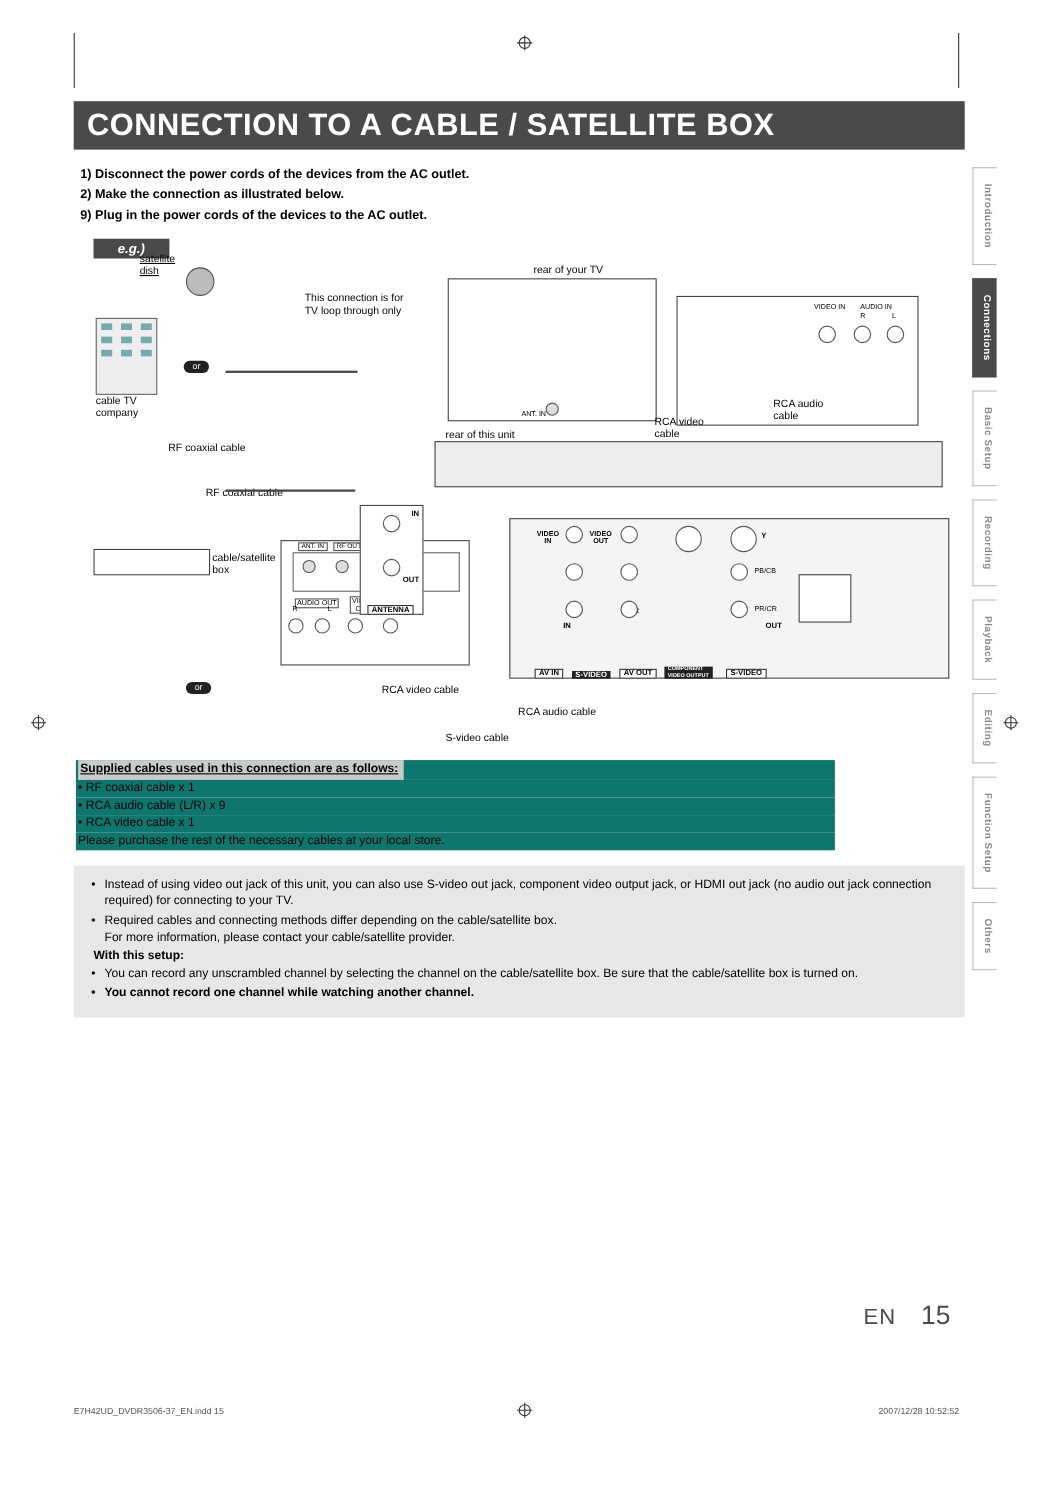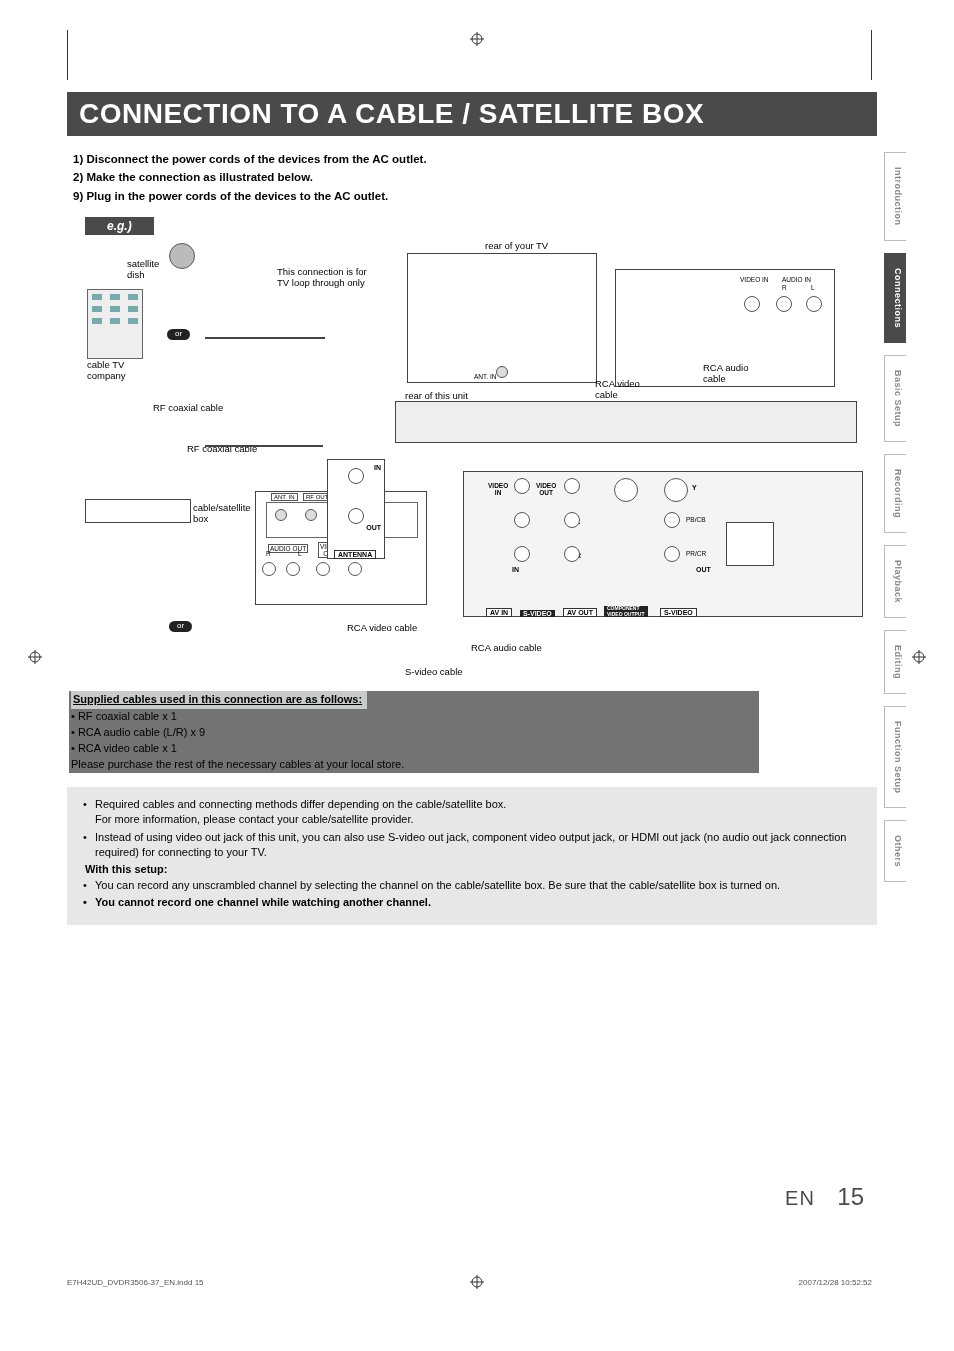--- a/index.html
+++ b/index.html
@@ -77,21 +77,21 @@
       font-size: 11px;
       line-height: 1.45;
     }
     .supplied-title {
       text-decoration: underline;
       font-weight: bold;
       background: #c9caca;
       display: inline-block;
       padding: 1px 5px 1px 2px;
     }
-    .supplied-box div { background: #737373; padding: 0 5px 0 2px; }
+    .supplied-box div { background: #0f766e; padding: 0 5px 0 2px; }
 
     .note-box {
       background: #e7e7e8;
       margin-top: 14px;
       padding: 10px 14px 12px 14px;
       font-size: 11px;
       line-height: 1.4;
     }
     .note-header { font-style: italic; font-weight: bold; font-size: 14px; margin-bottom: 4px; }
     .note-box ul { list-style: none; }
@@ -182,21 +182,21 @@
   <div class="steps">
     <div>1) Disconnect the power cords of the devices from the AC outlet.</div>
     <div>2) Make the connection as illustrated below.</div>
     <div>9) Plug in the power cords of the devices to the AC outlet.</div>
   </div>
 
   <div class="diagram-container">
     <div class="eg">e.g.)</div>
 
     <div class="sat-dish"></div>
-    <div class="diag-label" style="top:48px;left:60px;white-space:pre;">satellite
+    <div class="diag-label" style="top:20px;left:60px;white-space:pre;text-decoration:underline;">satellite
 dish</div>
 
     <div class="diag-label" style="top:117px;left:100px;"><span class="pill">or</span></div>
 
     <div class="small-rect" style="top:78px;left:20px;width:56px;height:70px;">
       <div style="position:absolute;top:4px;left:4px;width:10px;height:6px;background:#7aa;"></div>
       <div style="position:absolute;top:4px;left:22px;width:10px;height:6px;background:#7aa;"></div>
       <div style="position:absolute;top:4px;left:40px;width:10px;height:6px;background:#7aa;"></div>
       <div style="position:absolute;top:16px;left:4px;width:10px;height:6px;background:#7aa;"></div>
       <div style="position:absolute;top:16px;left:22px;width:10px;height:6px;background:#7aa;"></div>
@@ -315,25 +315,25 @@
   <div class="supplied-box">
     <div><span class="supplied-title">Supplied cables used in this connection are as follows:</span></div>
     <div>• RF coaxial cable x 1</div>
     <div>• RCA audio cable (L/R) x 9</div>
     <div>• RCA video cable x 1</div>
     <div>Please purchase the rest of the necessary cables at your local store.</div>
   </div>
 
   <div class="note-box">
     <ul>
+      <li>Instead of using video out jack of this unit, you can also use S-video out jack, component video output jack, or HDMI out jack (no audio out jack connection required) for connecting to your TV.</li>
       <li>
         <span>Required cables and connecting methods differ depending on the cable/satellite box.</span><br>
         <span>For more information, please contact your cable/satellite provider.</span>
       </li>
-      <li>Instead of using video out jack of this unit, you can also use S-video out jack, component video output jack, or HDMI out jack (no audio out jack connection required) for connecting to your TV.</li>
     </ul>
     <div class="bold" style="padding-left:4px;margin-top:2px;">With this setup:</div>
     <ul>
       <li>You can record any unscrambled channel by selecting the channel on the cable/satellite box. Be sure that the cable/satellite box is turned on.</li>
       <li class="bold bold-li">You cannot record one channel while watching another channel.</li>
     </ul>
   </div>
 
   <div class="tabs">
     <div class="tab">Introduction</div>

